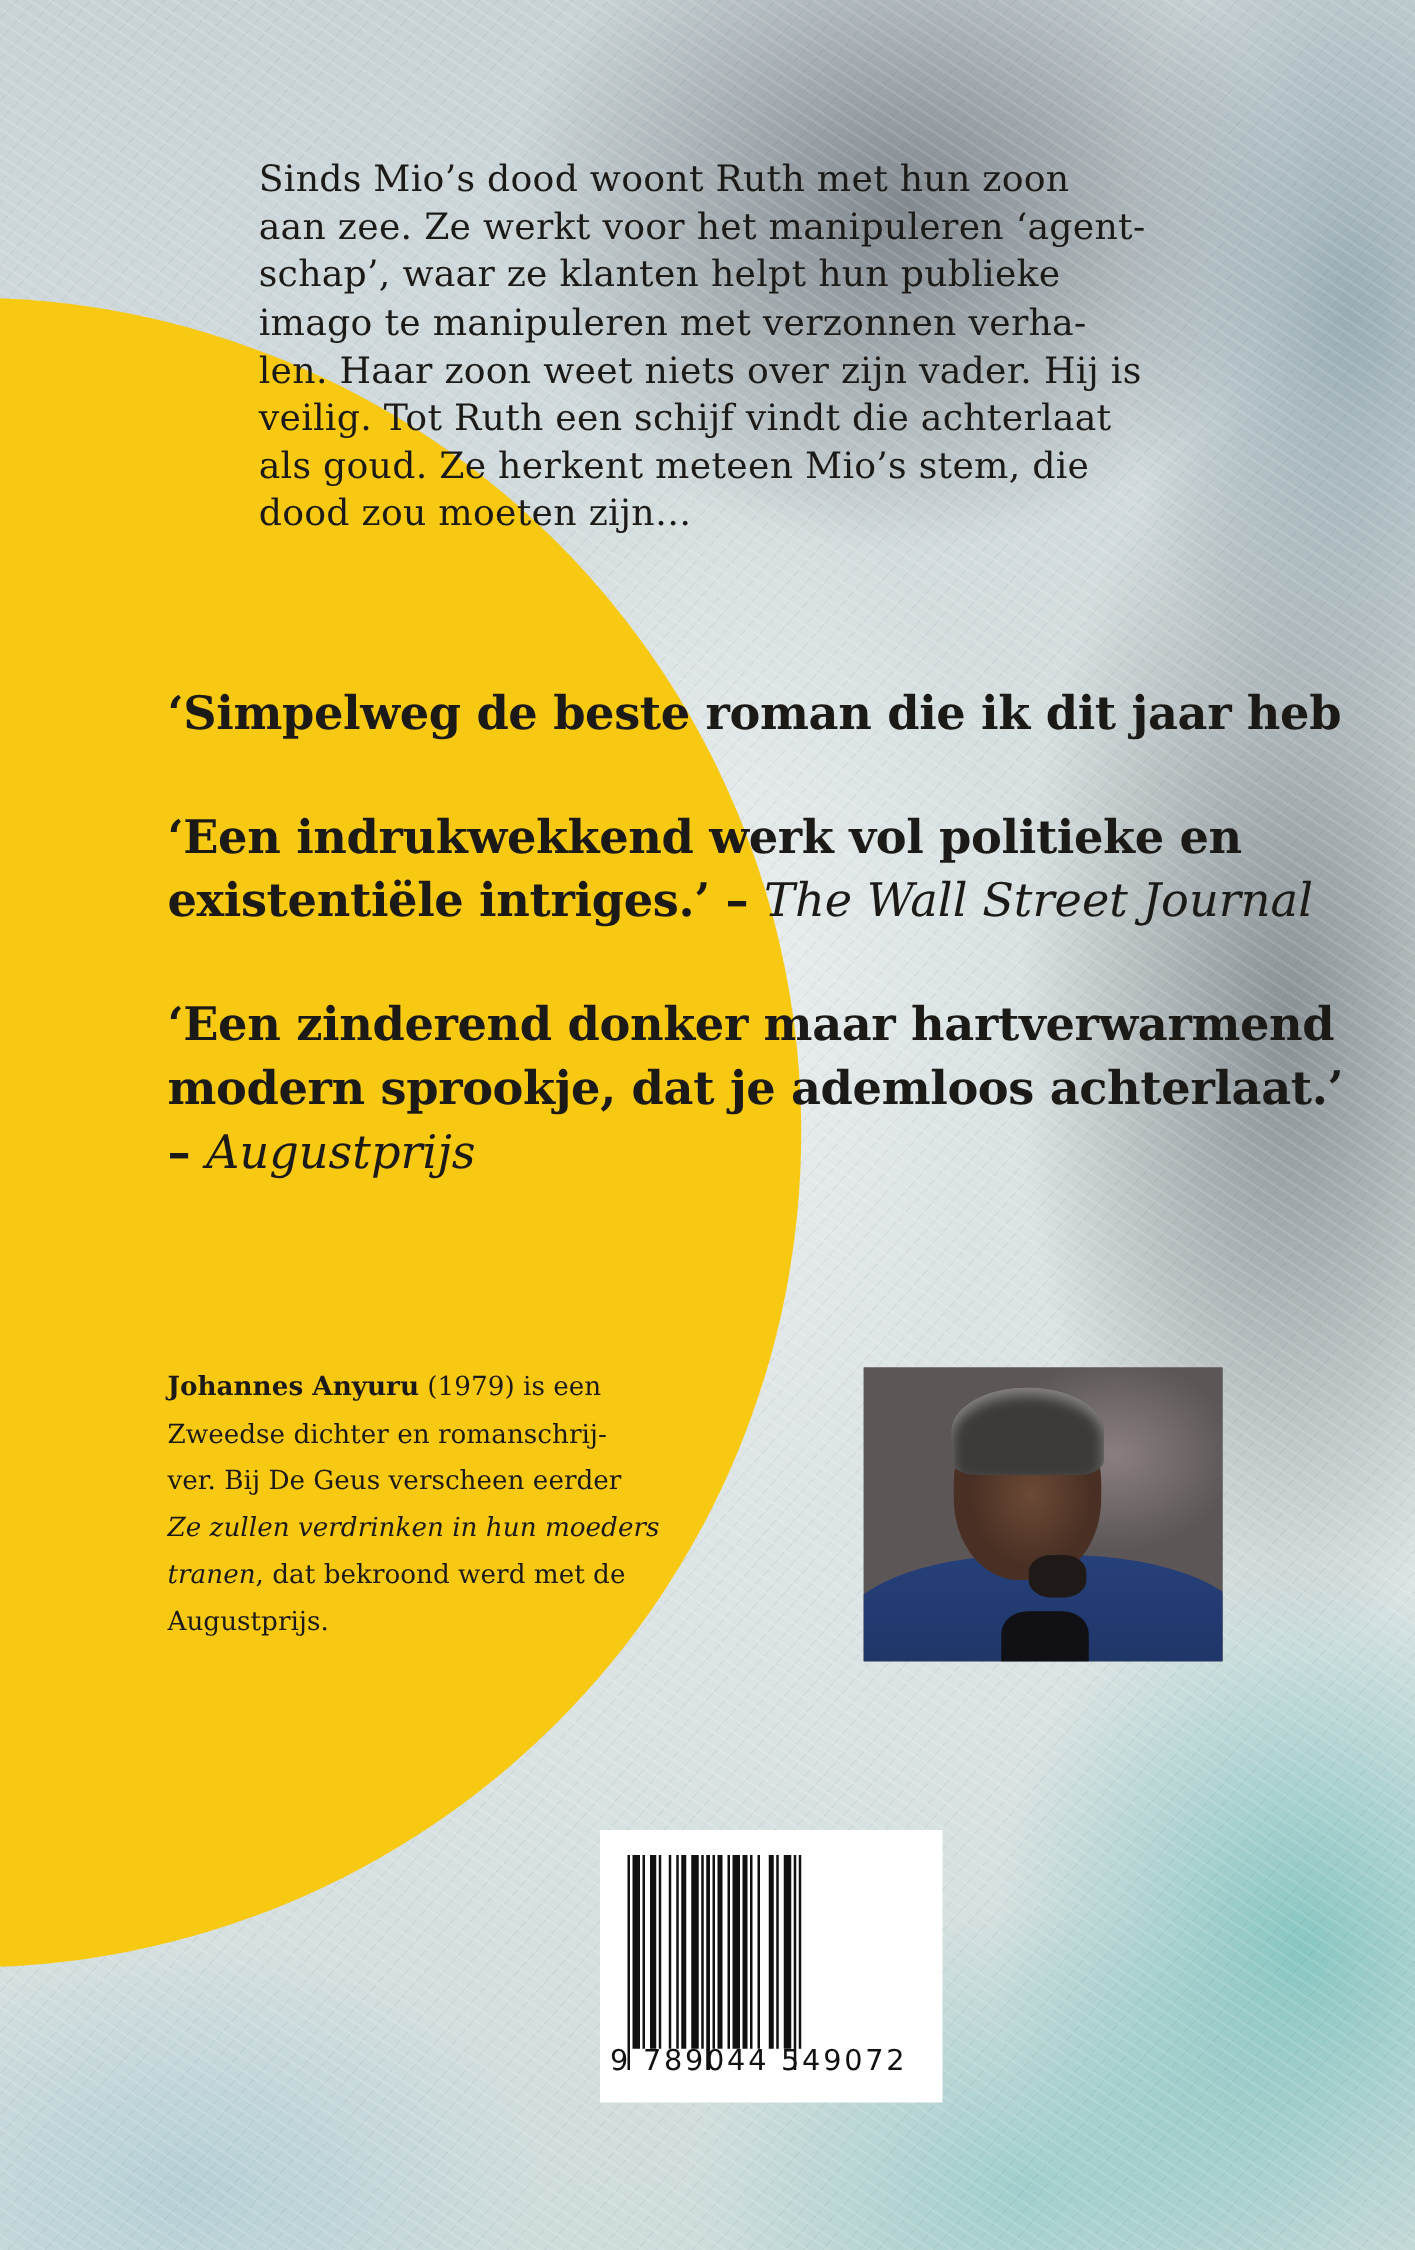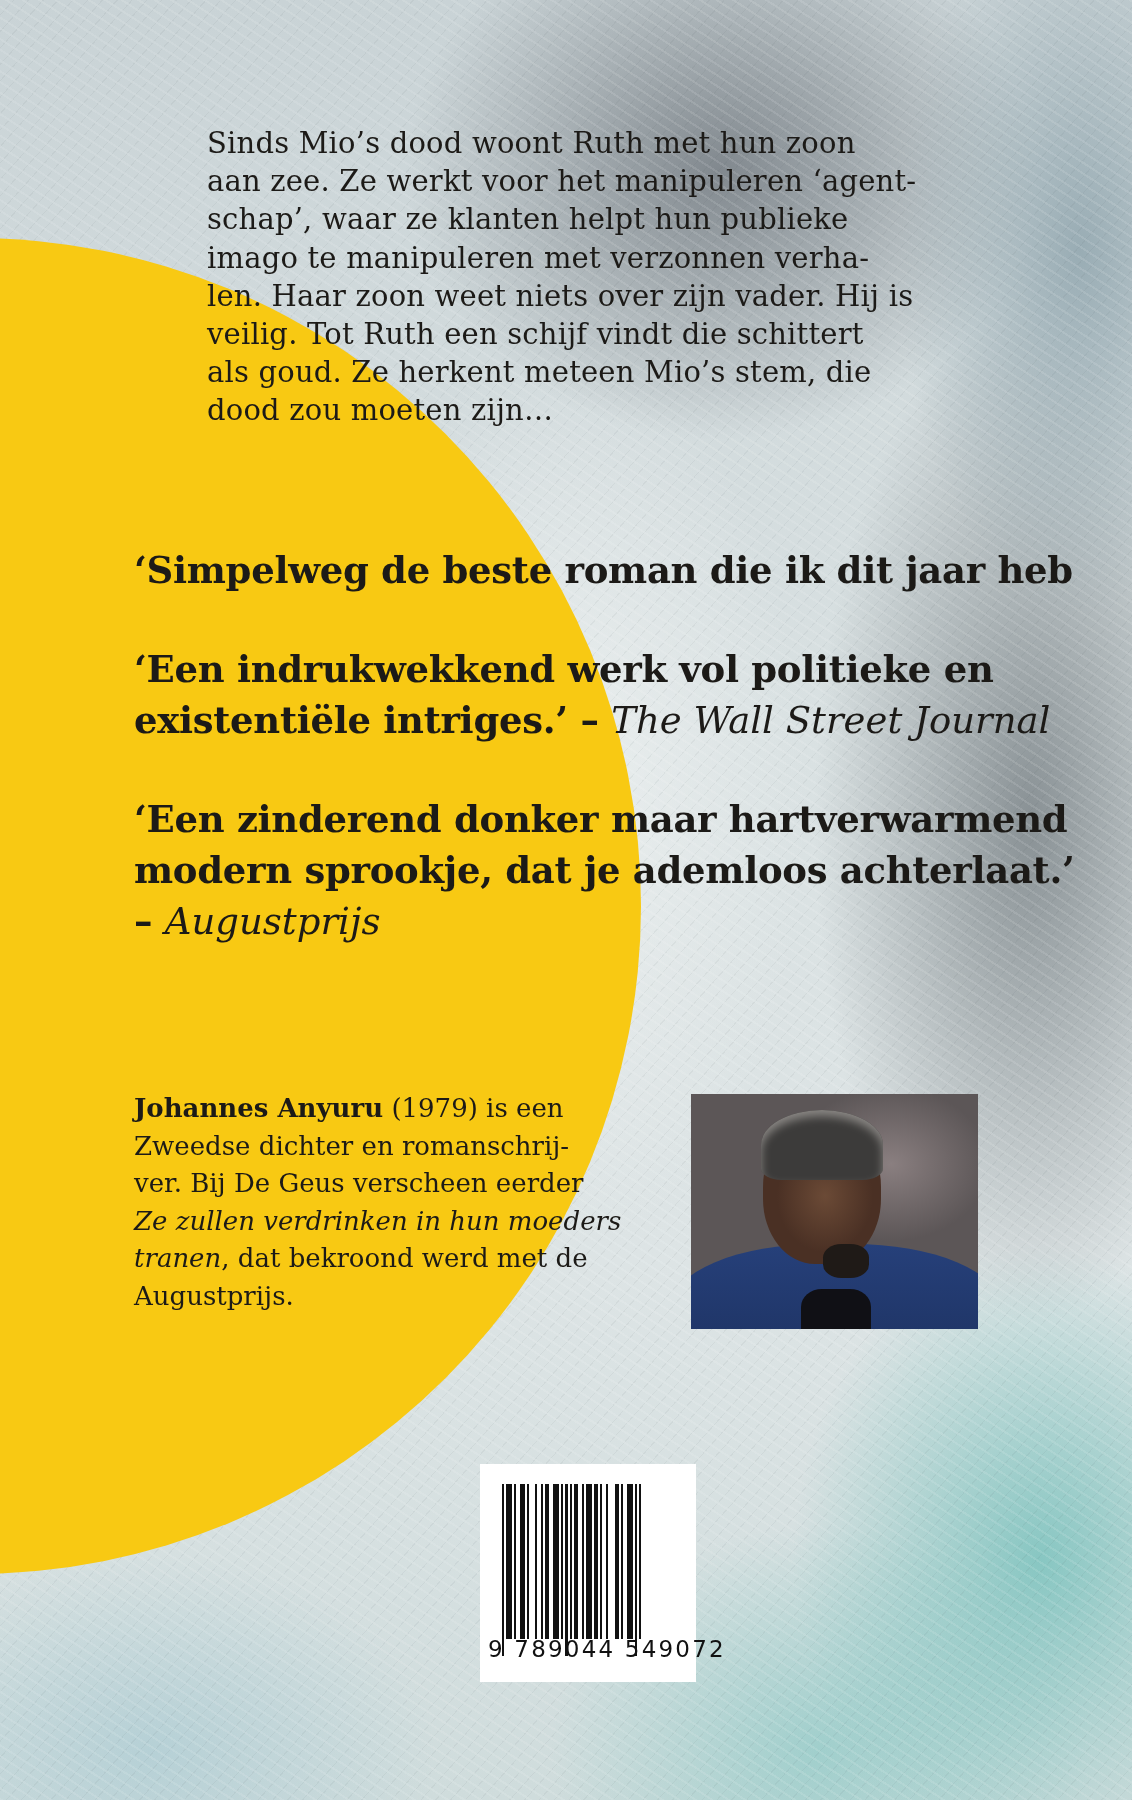--- a/index.html
+++ b/index.html
@@ -37,21 +37,21 @@
   }
   .blurb .line { display: block; white-space: nowrap; }
   .quotes {
     position: absolute; left: 134px; top: 545px; width: 900px;
   }
   .quote { margin: 0 0 48px 0; font-size: 37px; line-height: 51px; font-weight: bold; letter-spacing: -0.3px; }
   .quote .line { display: block; white-space: nowrap; }
   .quote .source { font-weight: normal; font-style: italic; letter-spacing: 0; }
   .bio {
     position: absolute; left: 134px; top: 1090px; width: 520px;
-    font-size: 26px; line-height: 37.5px;
+    font-size: 21px; line-height: 37.5px;
   }
   .bio .line { display: block; white-space: nowrap; }
   .bio b { font-weight: bold; }
   .bio i { font-style: italic; }
   .photo {
     position: absolute; left: 691px; top: 1094px; width: 287px; height: 235px;
     overflow: hidden;
     background: radial-gradient(ellipse 140px 110px at 200px 70px, #8a7f80, #5c5657 70%), #5e5758;
   }
   .photo .head {
@@ -67,21 +67,21 @@
     background: #1f1a17;
   }
   .photo .shirt {
     position: absolute; left: -20px; top: 150px; width: 330px; height: 140px; border-radius: 45% 45% 0 0;
     background: linear-gradient(180deg, #26407a, #1c305e);
   }
   .photo .tee {
     position: absolute; left: 110px; top: 195px; width: 70px; height: 60px; background: #101015; border-radius: 30% 30% 0 0;
   }
   .barcode-box {
-    position: absolute; left: 480px; top: 1464px; width: 216px; height: 218px;
+    position: absolute; left: 480px; top: 1464px; width: 274px; height: 218px;
     background: #ffffff;
   }
   .bars {
     position: absolute; left: 22px; top: 20px; width: 210px; height: 170px;
     display: flex; align-items: flex-start;
   }
   .bars span { display: block; height: 155px; background: #111; }
   .bars span.gap { background: transparent; }
   .bars span.guard { height: 172px; }
   .isbn {
@@ -96,21 +96,21 @@
 <div class="bg"></div>
 <div class="texture"></div>
 <div class="sun"></div>
 
 <div class="blurb">
   <span class="line">Sinds Mio’s dood woont Ruth met hun zoon</span>
   <span class="line">aan zee. Ze werkt voor het manipuleren ‘agent-</span>
   <span class="line">schap’, waar ze klanten helpt hun publieke</span>
   <span class="line">imago te manipuleren met verzonnen verha-</span>
   <span class="line">len. Haar zoon weet niets over zijn vader. Hij is</span>
-  <span class="line">veilig. Tot Ruth een schijf vindt die schittert</span>
+  <span class="line">veilig. Tot Ruth een schijf vindt die achterlaat</span>
   <span class="line">als goud. Ze herkent meteen Mio’s stem, die</span>
   <span class="line">dood zou moeten zijn…</span>
 </div>
 
 <div class="quotes">
   <div class="quote">
     <span class="line">‘Simpelweg de beste roman die ik dit jaar heb</span>
   </div>
   <div class="quote">
     <span class="line">‘Een indrukwekkend werk vol politieke en</span>

